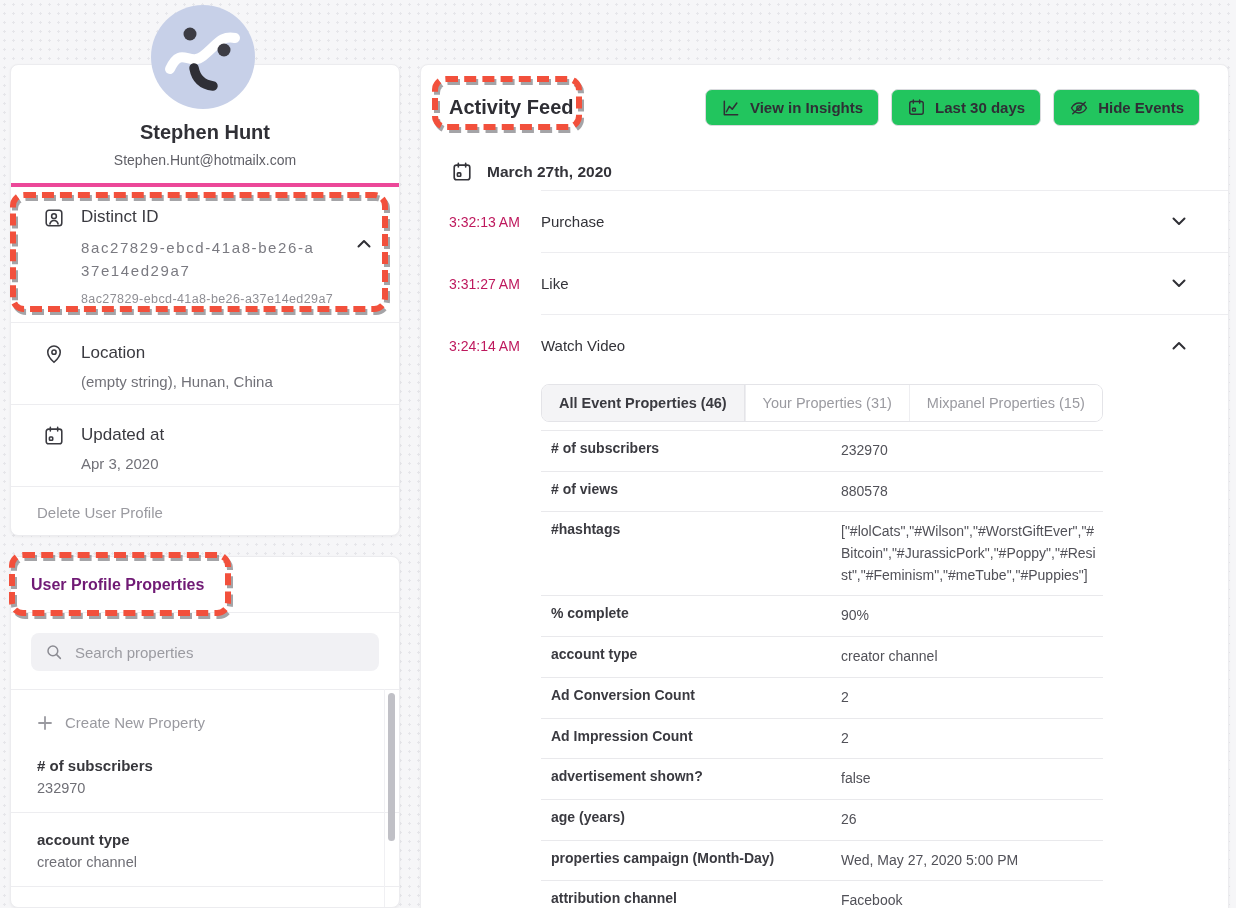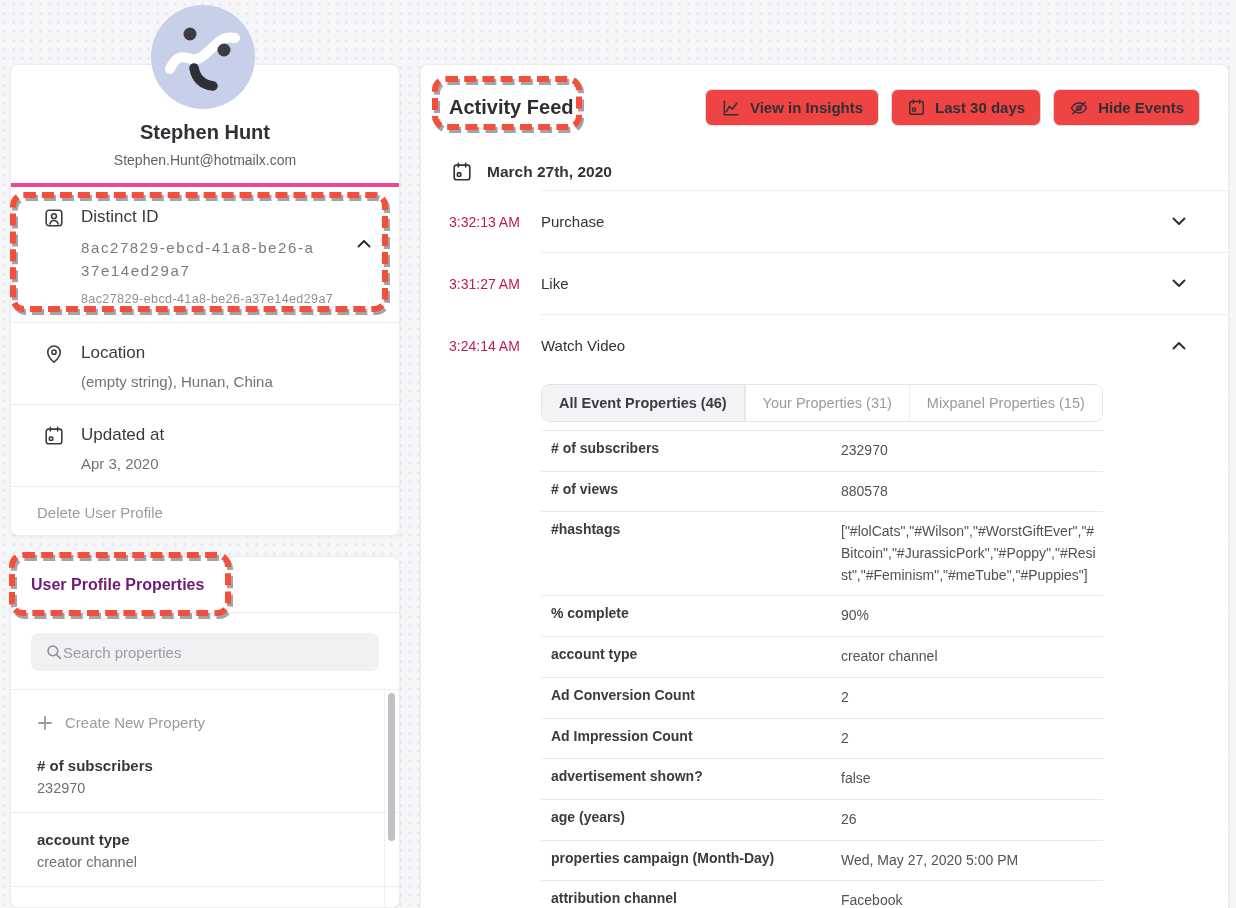--- a/index.html
+++ b/index.html
@@ -32,42 +32,42 @@
   .row-mid { height:82px; }
   .chev-abs { position:absolute; right:28px; top:52px; }
   .delete-row { height:50px; display:flex; align-items:center; padding-left:26px;
     font-size:15px; color:#9a9aa0; cursor:pointer; }
   
   .props-card { left:10px; top:556px; width:390px; height:352px; overflow:hidden; }
   .props-title-row { height:56px; display:flex; align-items:center; padding-left:20px;
     border-bottom:1px solid #ededf0; }
   .props-title { font-size:16px; font-weight:bold; color:#701a75; }
   .search-wrap { padding:20px 20px 18px 20px; border-bottom:1px solid #ededf0; }
-  .search-box { display:flex; align-items:center; background:#f1f1f4;
+  .search-box { display:flex; align-items:center; gap:12px; background:#f1f1f4;
     border-radius:8px; height:38px; padding:0 14px; }
   .search-box input { border:none; outline:none; background:transparent; font-size:15px;
     color:#3a3a40; width:100%; font-family:"Liberation Sans",sans-serif; }
   .search-box input::placeholder { color:#9b9ba1; }
   .props-list { position:relative; }
   .create-row { display:flex; align-items:center; gap:12px; padding:24px 0 8px 26px;
     font-size:15px; color:#9a9aa0; cursor:pointer; }
   .prop-item { padding:18px 0 16px 26px; border-bottom:1px solid #ededf0; }
   .prop-item:first-of-type { border-top:none; }
   .prop-name { font-size:15px; font-weight:bold; color:#37373c; }
   .prop-val { font-size:14.5px; color:#6f6f76; margin-top:6px; }
   .list-scrollbar { position:absolute; right:2px; top:136px; width:9px; height:160px; }
   .list-thumb { width:7px; height:148px; border-radius:4px; background:#c0c0c6; }
   .list-track-line { position:absolute; right:14px; top:132px; bottom:-300px; width:1px; background:#f0f0f3;}
   
   .feed-card { left:420px; top:64px; width:809px; height:870px; }
   .feed-header { display:flex; align-items:center; padding:24px 28px 0 28px; }
   .feed-title { font-size:20px; font-weight:bold; color:#2e2e34; }
   .feed-buttons { margin-left:auto; display:flex; gap:12px; }
   .btn { display:flex; align-items:center; gap:9px; height:37px; padding:0 15px;
-    background:#ef4444; border:1px solid #dadade; border-radius:7px; font-size:15px;
+    background:#22c55e; border:1px solid #dadade; border-radius:7px; font-size:15px;
     font-weight:600; color:#2f2f35; cursor:pointer; font-family:"Liberation Sans",sans-serif;}
   .date-row { display:flex; align-items:center; gap:14px; padding:28px 0 0 30px;
     font-size:15.5px; font-weight:bold; color:#333339; height:64px; }
   .feed-divider { height:1px; background:#ededf0; margin-left:120px; }
   .feed-row { display:flex; align-items:center; height:61px; }
   .feed-time { width:120px; padding-left:28px; font-size:14px; color:#be185d; }
   .feed-name { font-size:15px; color:#333339; }
   .feed-chev { margin-left:auto; margin-right:42px; cursor:pointer; }
   
   .ev-table-wrap { margin:8px 0 0 120px; width:562px; }

